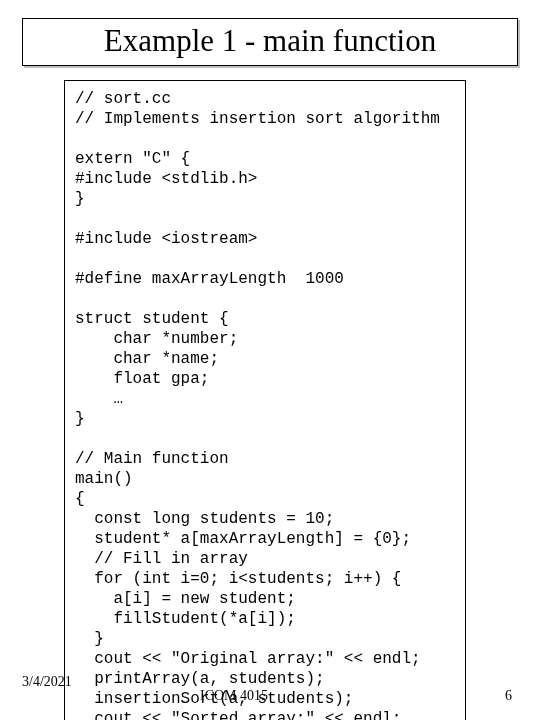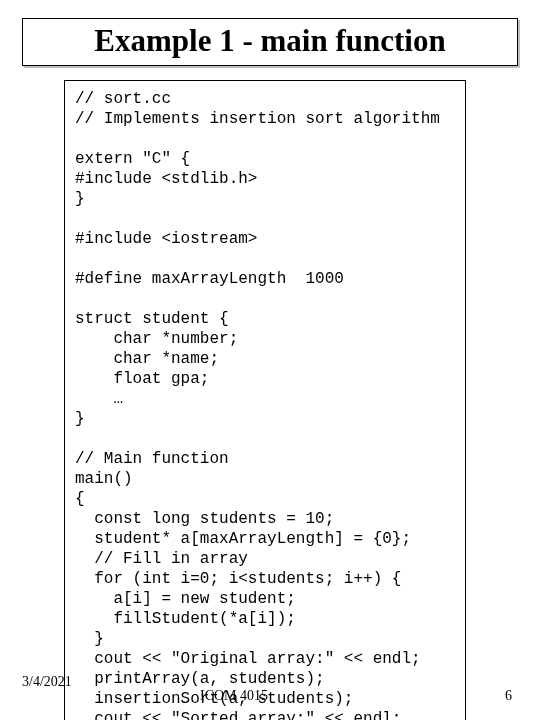--- a/index.html
+++ b/index.html
@@ -10,21 +10,20 @@
     font-family: "Times New Roman", Times, serif;
     position: relative;
     padding: 18px 22px 0 22px;
   }
   .title-box {
     border: 1px solid #000;
     box-shadow: 2px 2px 0 0 rgba(0,0,0,0.25);
     padding: 4px 14px 6px 14px;
     margin-bottom: 14px;
     text-align: center;
-    font-weight: bold;
   }
   .title-text {
     font-size: 31px;
     font-family: "Times New Roman", Times, serif;
   }
   .code-box {
     border: 1px solid #000;
     margin-left: 42px;
     margin-right: 52px;
     padding: 8px 10px 8px 10px;

